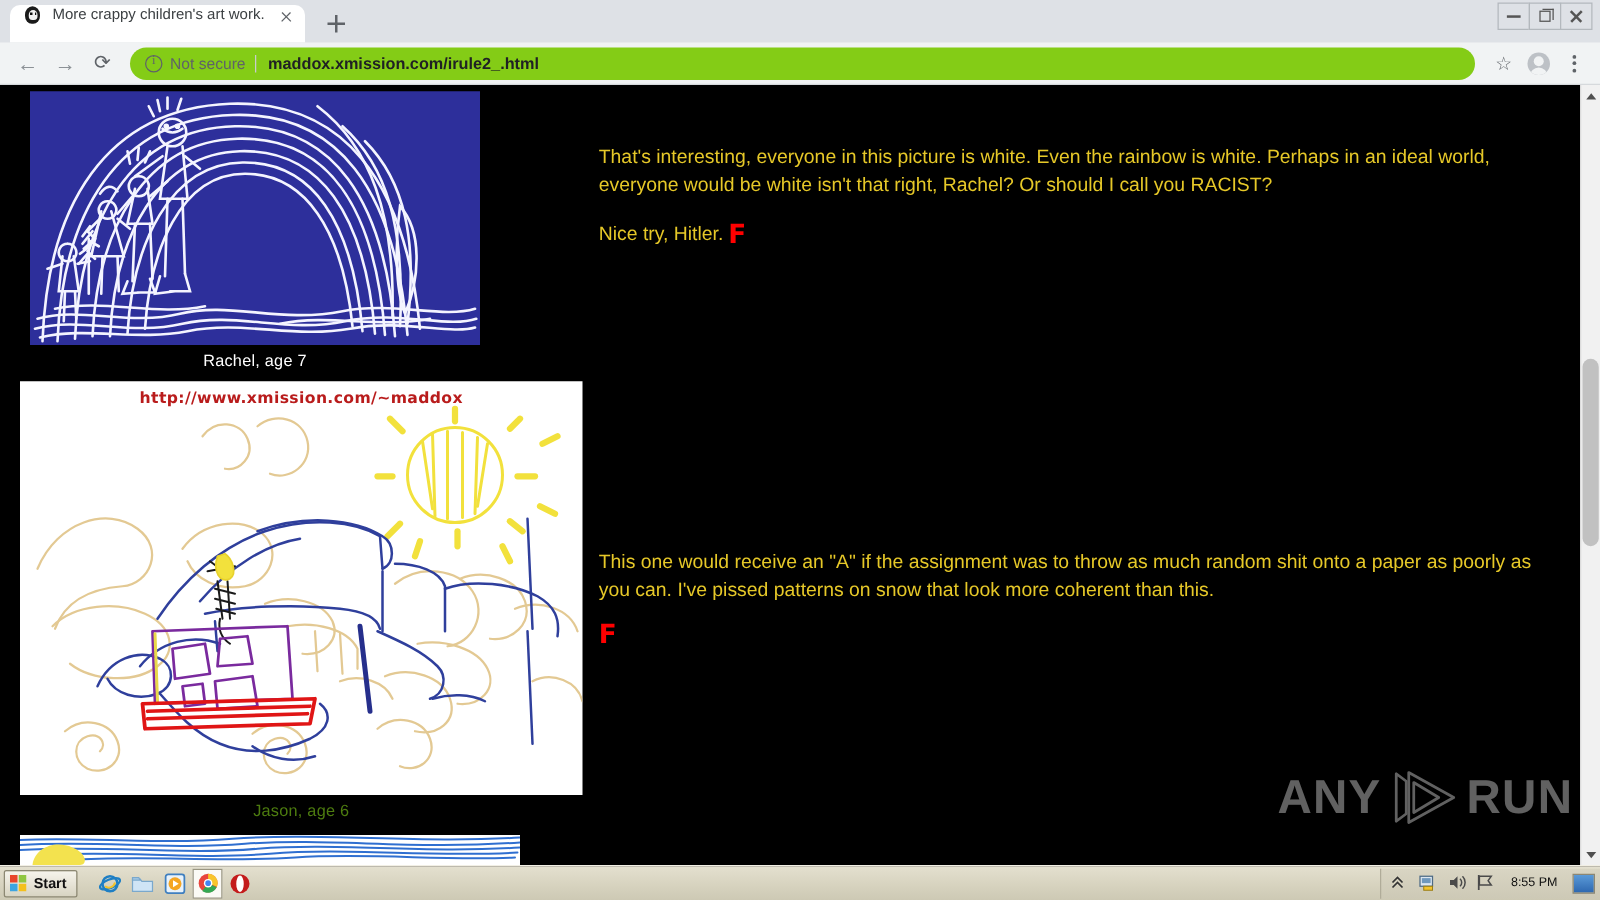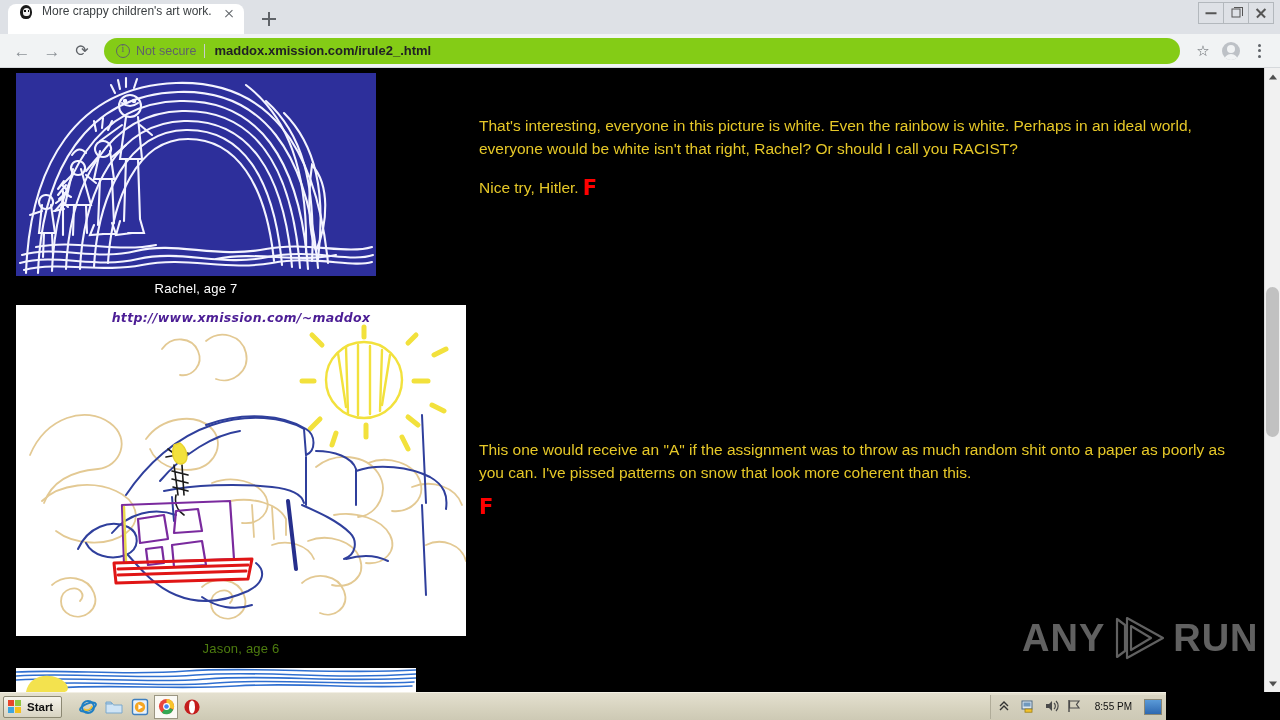--- a/index.html
+++ b/index.html
@@ -186,21 +186,21 @@
 
   
   #page-viewport {
     position: absolute; left: 0; top: 68px;
     width: 1280px; height: 624px;
     background: #000000;
     overflow: hidden;
   }
 
   
-  #drawing-rachel-wrap { position: absolute; left: 16px; top: 5px; }
+  #drawing-rachel-wrap { position: absolute; left: 24px; top: 5px; }
   #drawing-rachel {
     width: 360px; height: 203px;
     background: #2d2f9b;
     position: relative; overflow: hidden;
   }
   #caption-rachel {
     width: 360px; text-align: center;
     color: #ffffff; font-size: 13px;
     padding-top: 5px; letter-spacing: .2px;
   }
@@ -210,21 +210,21 @@
   #drawing-jason {
     width: 450px; height: 331px;
     background: #ffffff;
     position: relative; overflow: hidden;
   }
   #jason-watermark {
     position: absolute; left: 0; right: 0; top: 5px;
     text-align: center;
     font-family: "DejaVu Sans", sans-serif;
     font-weight: bold; font-size: 12.5px;
-    color: #4c1d95; letter-spacing: .3px; font-style: italic;
+    color: #b91c1c; letter-spacing: .3px;
   }
   #caption-jason {
     width: 450px; text-align: center;
     color: #4d7c0f; font-size: 13px;
     padding-top: 5px; letter-spacing: .2px;
   }
 
   
   #drawing-third {
     position: absolute; left: 16px; top: 600px;
@@ -295,21 +295,21 @@
   #sb-thumb {
     position: absolute; left: 1px; top: 219px;
     width: 13px; height: 150px;
     background: #c1c1c1;
     border-radius: 7px;
   }
 
   
   #taskbar {
     position: absolute; left: 0; bottom: 0;
-    width: 1166px; height: 28px;
+    width: 1280px; height: 28px;
     background: linear-gradient(#e4e0cf, #d6d2be 60%, #cdc9b4);
     border-top: 1px solid #f2efe4;
     display: flex; align-items: center;
   }
   #start-button {
     height: 22px; margin-left: 3px;
     display: flex; align-items: center;
     padding: 0 8px 0 4px;
     background: linear-gradient(#f6f4ec, #d8d4c2);
     border: 1px solid #8c8873;

